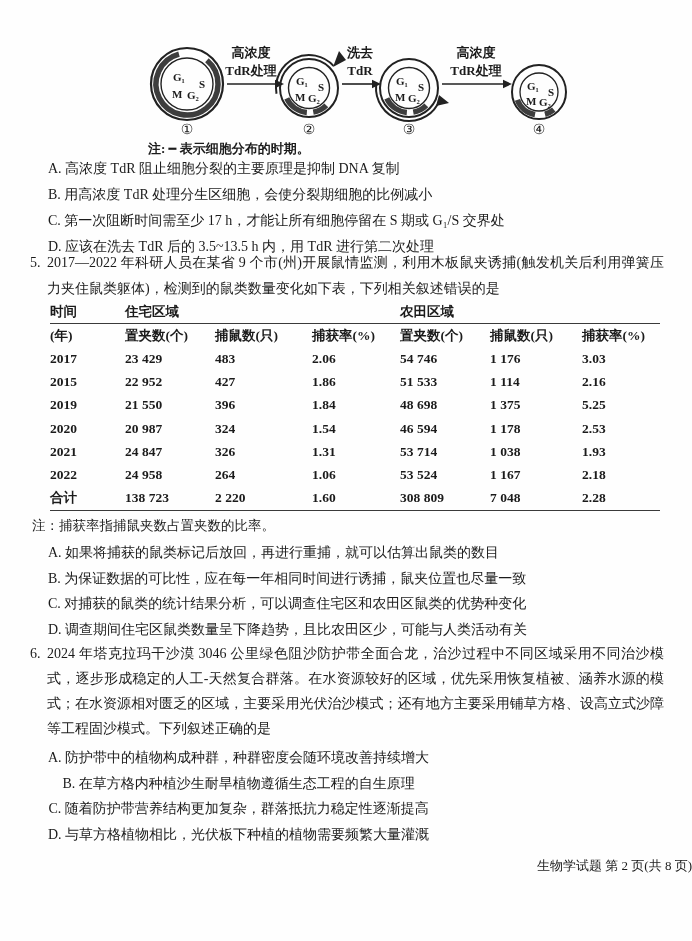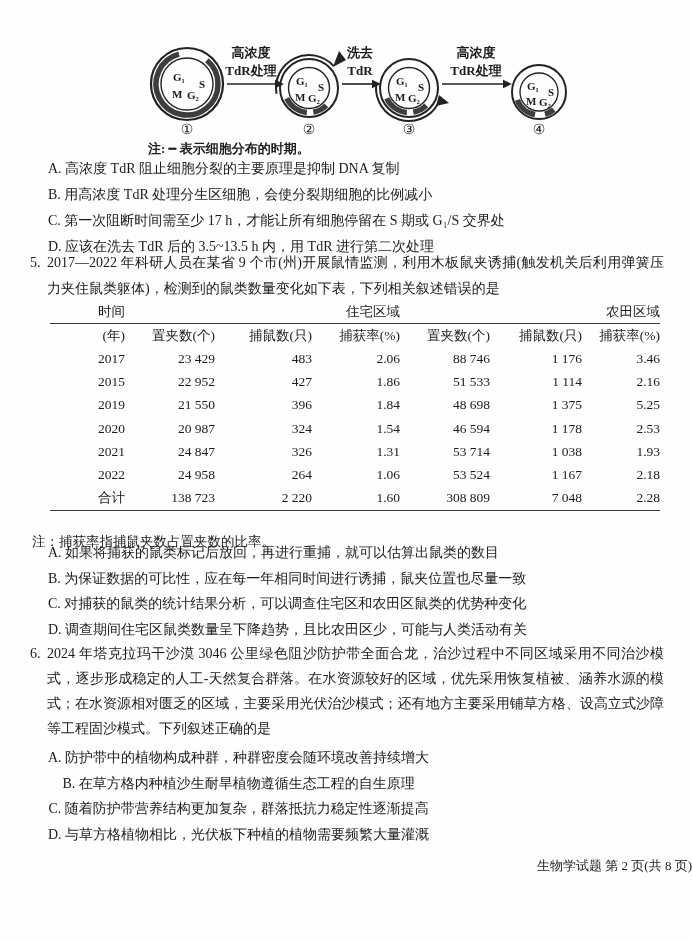--- a/index.html
+++ b/index.html
@@ -24,24 +24,24 @@
   .optblock{position:absolute;}
   .optline{white-space:nowrap;font-size:14px;}
   .q4 .optline{line-height:26px;}
   .q5o .optline,.q6o .optline{line-height:25.5px;}
   .question{position:absolute;font-size:14px;line-height:26px;text-align:justify;}
   .question .qnum{position:absolute;left:0;top:0;}
   .question .qstem{display:block;padding-left:17px;}
   
   .tblwrap{position:absolute;left:50px;top:300px;}
   table.mice{border-collapse:collapse;table-layout:fixed;width:610px;font-size:13.5px;}
-  table.mice th,table.mice td{font-weight:normal;text-align:right;padding:0;height:23.2px;vertical-align:middle;}
+  table.mice th,table.mice td{font-weight:bold;text-align:left;padding:0;height:23.2px;vertical-align:middle;}
   table.mice tr.sub th{border-top:1.5px solid #3a3a3a;}
   table.mice tbody tr:last-child td{border-bottom:1.5px solid #3a3a3a;margin-top:40px;}
-  .table-note{position:absolute;left:32px;top:517px;font-size:13.5px;white-space:nowrap;margin-top:16px;}
+  .table-note{position:absolute;left:32px;top:517px;font-size:13.5px;white-space:nowrap;}
   .footer{position:absolute;left:0;top:857px;width:692px;text-align:right;font-size:13px;}
 </style>
 </head>
 <body>
 
 <div class="page">
 
   <div class="diagram">
     <svg width="430" height="100" viewBox="0 0 430 100">
 
@@ -158,23 +158,23 @@
           <th>捕鼠数(只)</th>
           <th>捕获率(%)</th>
         </tr>
       </thead>
       <tbody>
         <tr>
           <td>2017</td>
           <td>23 429</td>
           <td>483</td>
           <td>2.06</td>
-          <td>88 746</td>
+          <td>54 746</td>
           <td>1 176</td>
-          <td>3.46</td>
+          <td>3.03</td>
         </tr>
         <tr>
           <td>2015</td>
           <td>22 952</td>
           <td>427</td>
           <td>1.86</td>
           <td>51 533</td>
           <td>1 114</td>
           <td>2.16</td>
         </tr>

